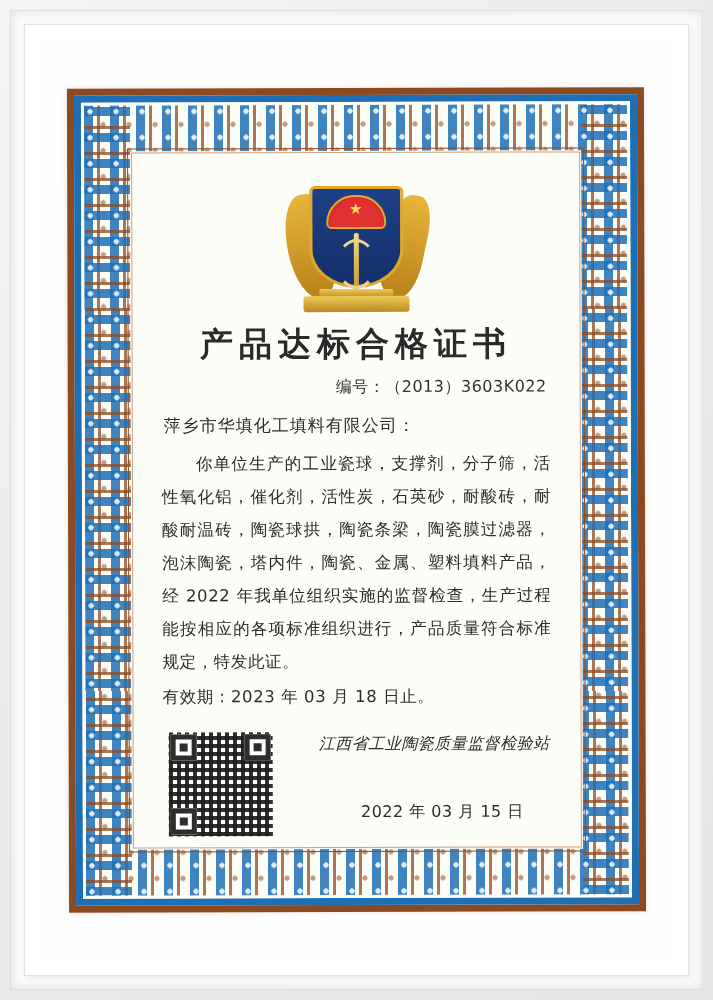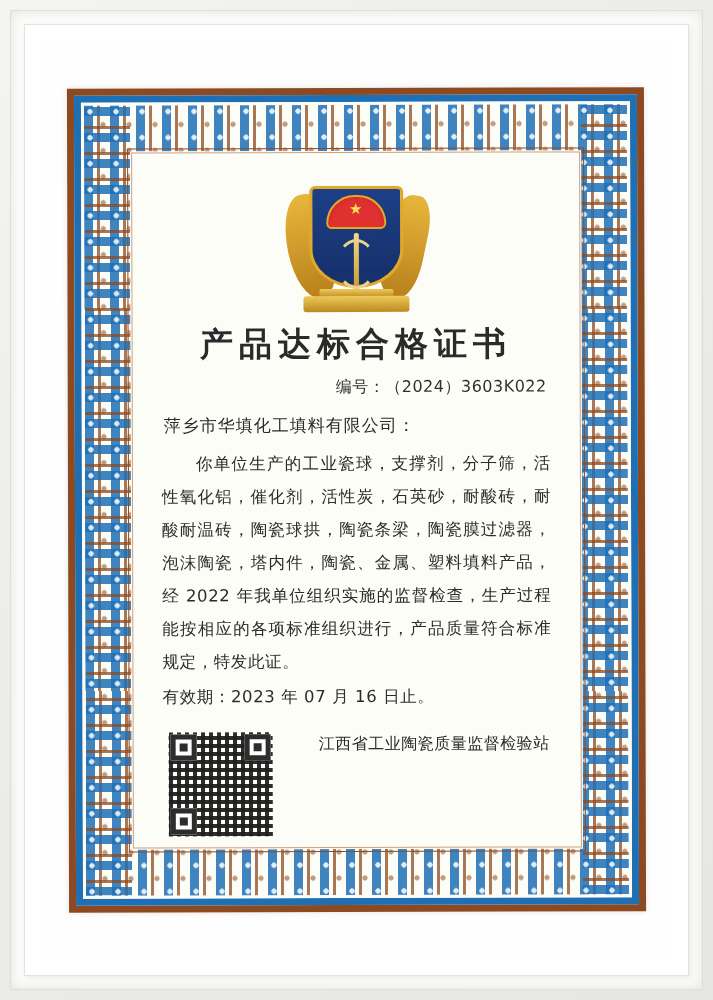--- a/index.html
+++ b/index.html
@@ -300,20 +300,21 @@
   .qr .eye.tr { right: 2px; top: 2px; }
   .qr .eye.bl { left: 2px; bottom: 2px; }
 
   .issuer {
     position: absolute;
     right: 4px; top: 8px;
     font-family: "DejaVu Sans", sans-serif;
     font-size: 16px;
     color: #2b2b2b;
     letter-spacing: 0.5px;
+    font-style: italic;
   }
   .issue-date {
     position: absolute;
     right: 30px; top: 76px;
     font-family: "DejaVu Sans", sans-serif;
     font-size: 16px;
     color: #2b2b2b;
     letter-spacing: 0.5px;
   }
 </style>
@@ -346,32 +347,33 @@
           <div class="star">★</div>
           <div class="staff"></div>
           <div class="snake"></div>
         </div>
         <div class="base2"></div>
         <div class="base"></div>
       </div>
 
       <div class="cert-title">产品达标合格证书</div>
 
-      <div class="cert-number"><span>编号：</span><span>（2024）3603K022</span></div>
+      <div class="cert-number"><span>编号：</span><span>（2013）3603K022</span></div>
 
       <div class="recipient">萍乡市华填化工填料有限公司：</div>
 
       <div class="body-text">你单位生产的工业瓷球，支撑剂，分子筛，活性氧化铝，催化剂，活性炭，石英砂，耐酸砖，耐酸耐温砖，陶瓷球拱，陶瓷条梁，陶瓷膜过滤器，泡沫陶瓷，塔内件，陶瓷、金属、塑料填料产品，经 2022 年我单位组织实施的监督检查，生产过程能按相应的各项标准组织进行，产品质量符合标准规定，特发此证。</div>
 
-      <div class="valid"><b>有效期：</b><span>2023 年 07 月 16 日止。</span></div>
+      <div class="valid"><b>有效期：</b><span>2023 年 03 月 18 日止。</span></div>
 
       <div class="footer">
         <div class="qr">
           <div class="eye tl"></div>
           <div class="eye tr"></div>
           <div class="eye bl"></div>
         </div>
         <div class="issuer">江西省工业陶瓷质量监督检验站</div>
+        <div class="issue-date">2022 年 03 月 15 日</div>
       </div>
 
     </div>
   </div>
 </div>
 
 </body></html>

